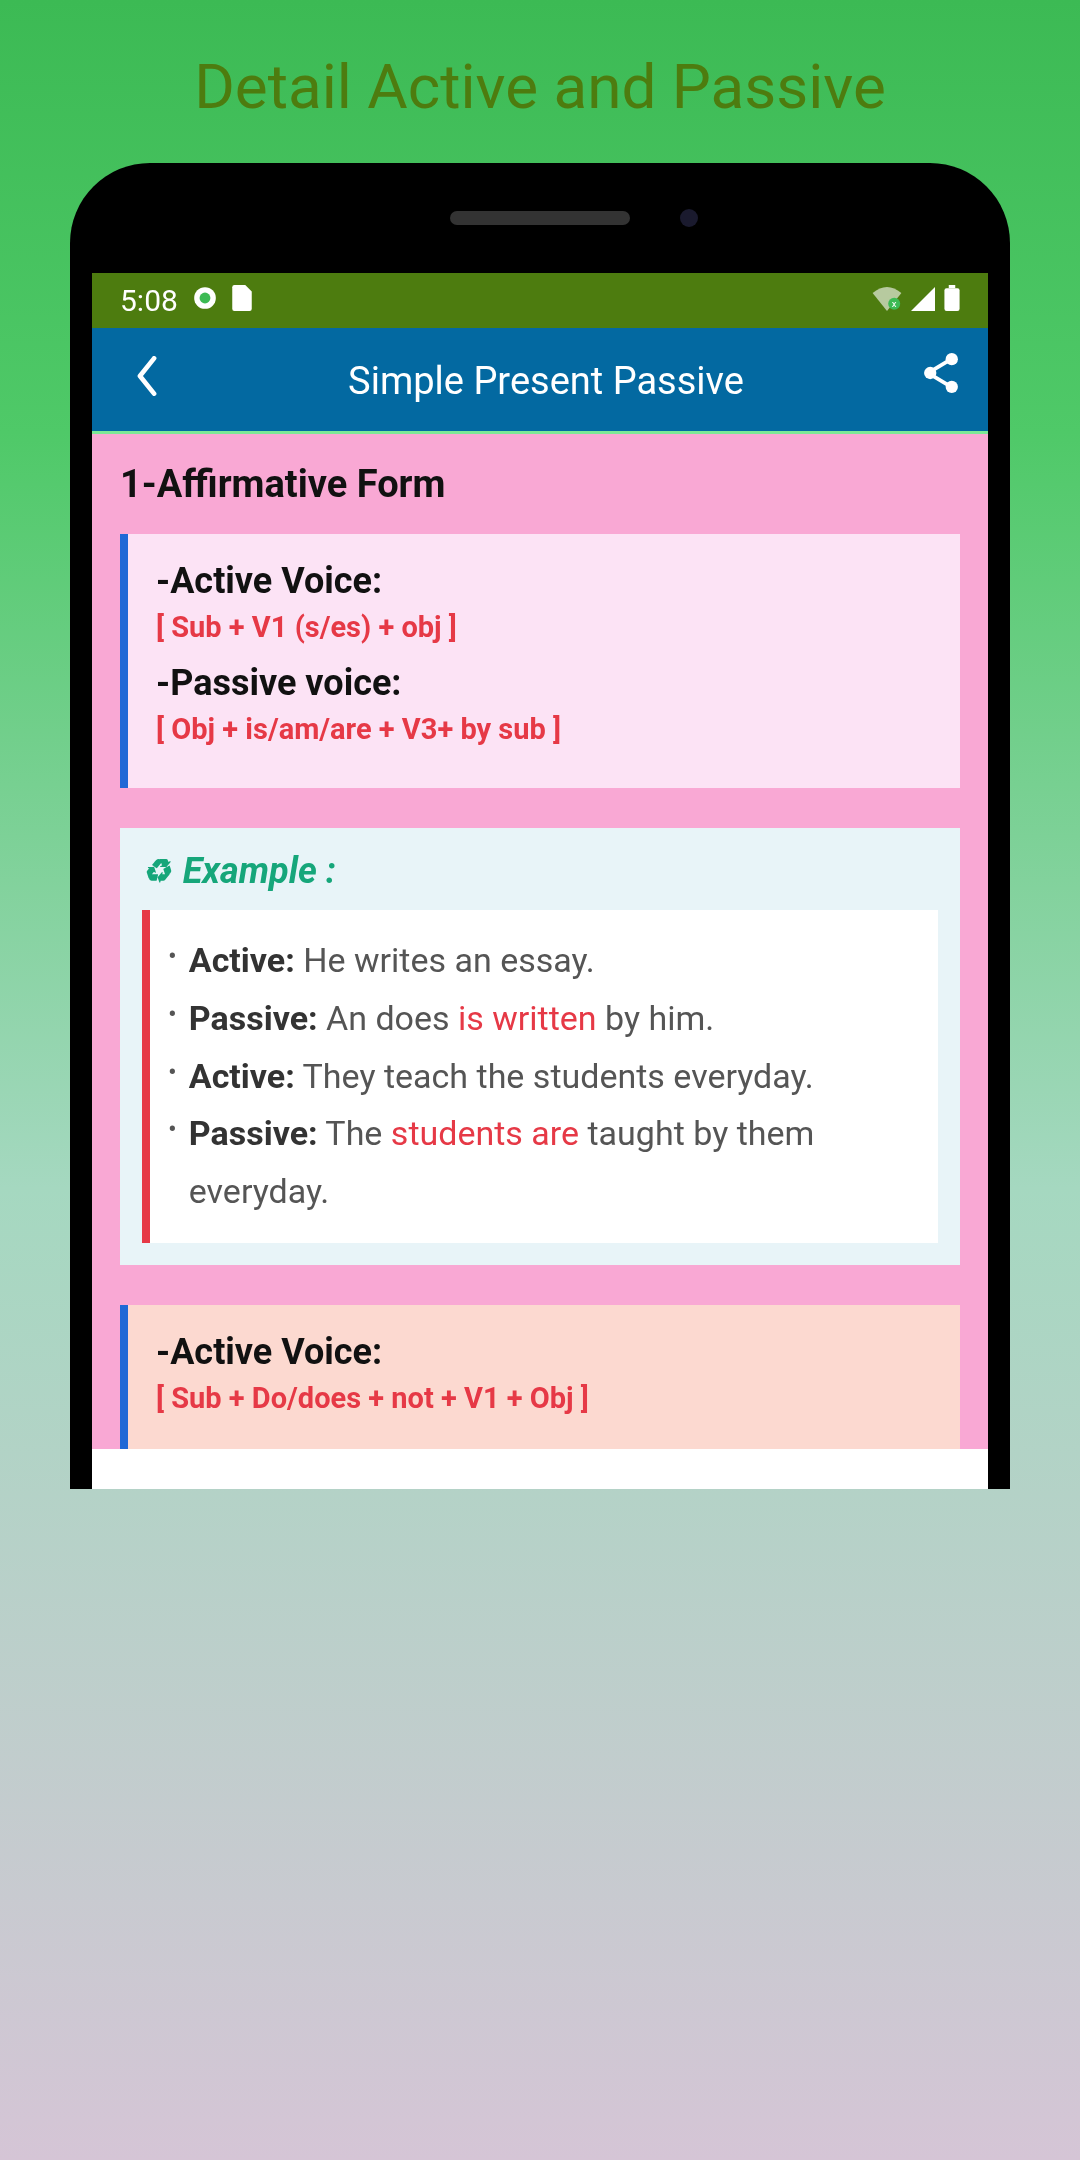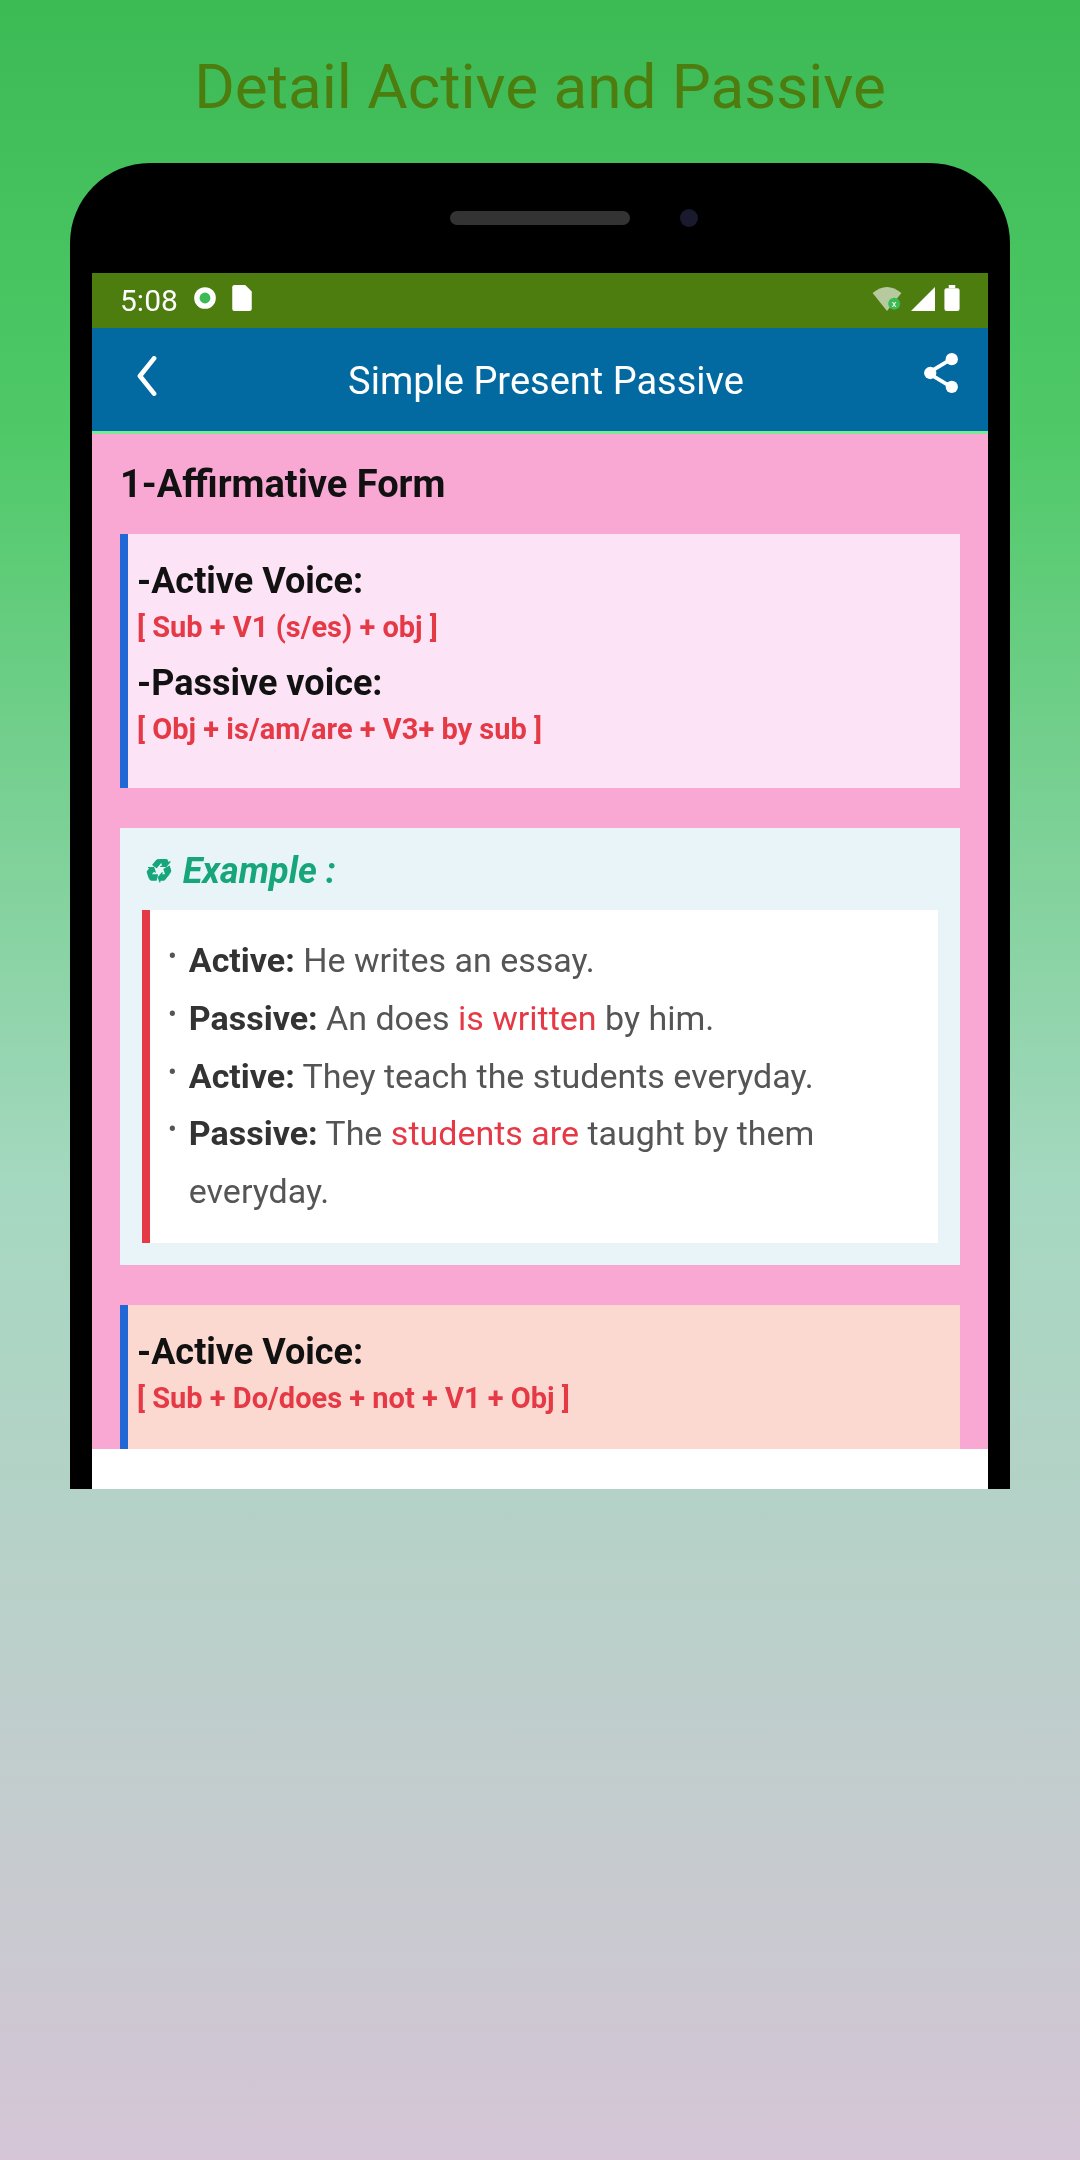--- a/index.html
+++ b/index.html
@@ -12,21 +12,21 @@
 .screen{background:#fff;border-radius:0;overflow:hidden}
 .status-bar{background:#4d7c0f;color:#fff;display:flex;justify-content:space-between;align-items:center;padding:10px 28px;font-size:30px;font-weight:400}
 .status-left{display:flex;align-items:center;gap:14px}
 .status-right{display:flex;align-items:center;gap:8px}
 .app-bar{background:#0369a1;color:#fff;display:flex;align-items:flex-end;padding:28px 24px;position:relative;border-bottom:3px solid #7de896}
 .back-btn{font-size:44px;font-weight:300;padding:0 18px;line-height:1}
 .app-title{flex:1;text-align:center;font-size:38px;font-weight:400;margin-right:50px}
 .share-btn{position:absolute;right:28px;font-size:40px}
 .content{background:#f9a8d4;padding:28px 28px 0}
 .section-title{font-size:38px;font-weight:700;color:#111;margin-bottom:28px}
-.formula-box{border-left:8px solid #2068d6;background:#fce3f5;padding:26px 9px;margin-bottom:40px}
+.formula-box{border-left:8px solid #2068d6;background:#fce3f5;padding:26px 28px;margin-bottom:40px}
 .formula-box.negative{background:#fcd9d0;border-left-color:#2068d6}
 .voice-label{font-size:36px;font-weight:700;color:#111;margin-bottom:8px}
 .formula{font-size:29px;color:#e63946;margin-bottom:18px;font-weight:700}
 .example-container{background:#e8f4f8;padding:22px;margin-bottom:40px}
 .example-header{color:#16a67a;font-size:36px;font-style:italic;font-weight:700;margin-bottom:18px;display:flex;align-items:center;gap:12px}
 .recycle-icon{font-size:32px}
 .example-box{background:#fff;border-left:8px solid #e63946;padding:22px 18px}
 .example-line{font-size:34px;color:#555;line-height:1.7;display:flex;align-items:flex-start}
 .bullet{margin-right:12px;font-size:26px;line-height:1.9}
 .ex-label{font-weight:700;color:#333}

